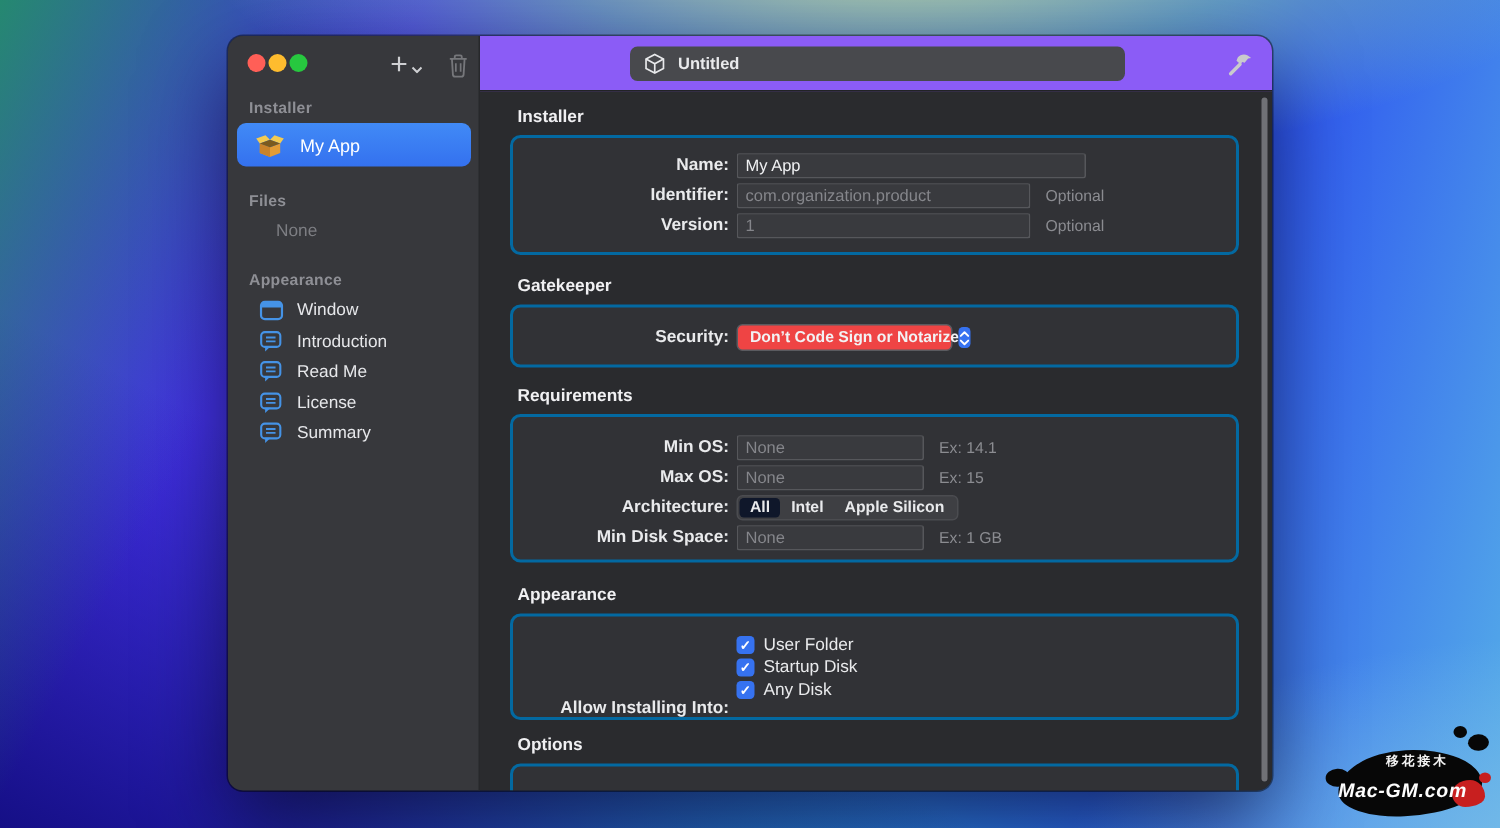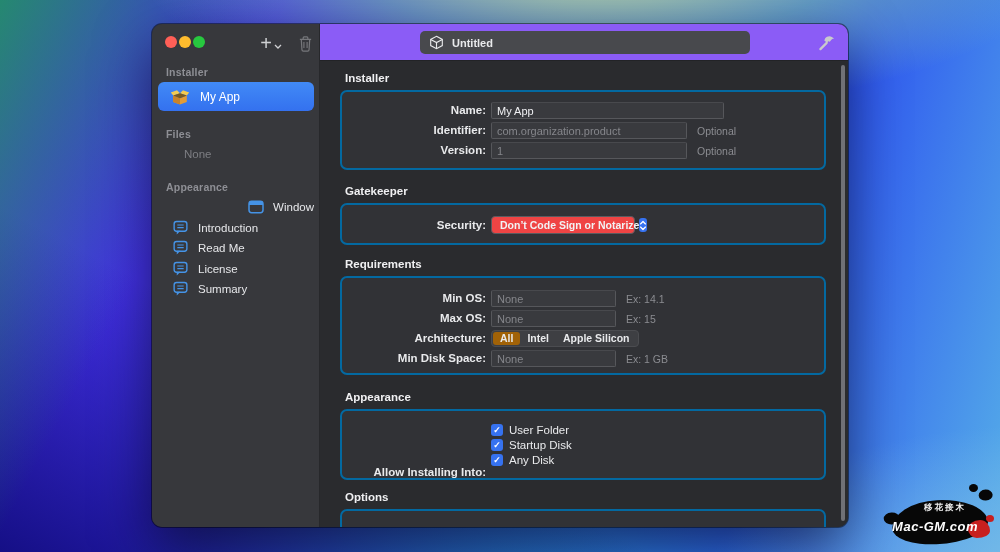--- a/index.html
+++ b/index.html
@@ -66,21 +66,21 @@
   .hint { position:absolute; font-size:10.5px; color:#8b8c91; }
 
   .dropdown { position:absolute; left:149px; height:18px; width:144px; background:#ef4444; border:1px solid #5a5b60;
     border-radius:4px; display:flex; align-items:center; justify-content:space-between; padding:0 2px 0 8px; }
   .dropdown .val { color:#f2f2f4; font-size:10.5px; font-weight:600; white-space:nowrap; }
   .stepper { width:14px; height:14px; background:#3672f0; border-radius:3px; display:flex; align-items:center; justify-content:center; }
 
   .segmented { position:absolute; left:149px; height:17px; display:inline-flex; background:#3e3f43; border:1px solid #4b4c50;
     border-radius:4px; padding:1px; }
   .segment { font-size:10.5px; font-weight:600; color:#e9eaec; padding:0 7px; line-height:13px; border-radius:3px; display:flex; align-items:center; }
-  .segment.sel { background:#a16207; }
+  .segment.sel { background:#0f172a; }
 
   .chk-row { position:absolute; left:149px; height:14px; display:flex; align-items:center; }
   .checkbox { width:12px; height:12px; background:#3672f0; border-radius:3px; color:#fff; font-size:9px; line-height:12px;
     text-align:center; font-weight:700; }
   .chk-row .label { color:#e9eaec; font-size:11.5px; margin-left:6px; }
 
   
   .watermark { position:absolute; right:8px; bottom:6px; width:110px; height:62px; pointer-events:none; }
   .blob { position:absolute; right:4px; bottom:2px; width:96px; height:44px; background:#070707;
     border-radius:48% 52% 55% 45% / 60% 55% 45% 40%; transform:rotate(-3deg); }
@@ -128,21 +128,21 @@
           <polygon points="3.2,7.6 10,5.2 16.8,7.6 10,10.2" fill="#7a5a1e"></polygon>
         </svg>
         <span class="label">My App</span>
       </div>
 
       <div class="side-section" style="top:104px;">Files</div>
       <div class="none-item">None</div>
 
       <div class="side-section" style="top:157px;">Appearance</div>
 
-      <div class="side-item" style="top:173px;justify-content:flex-end;">
+      <div class="side-item" style="top:173px;">
         <span class="ic">
           <svg width="16" height="14" viewBox="0 0 16 14">
               <rect x="1" y="1.3" width="14" height="11.4" rx="2.6" fill="none" stroke="#4593e6" stroke-width="1.5"></rect>
               <path d="M1.8 2h12.4c.5 0 .8.3.8.8V5H1V2.8c0-.5.3-.8.8-.8Z" fill="#4593e6"></path>
             </svg>
         </span>
         <span class="label">Window</span>
       </div>
       <div class="side-item" style="top:193.5px;">
         <span class="ic">

